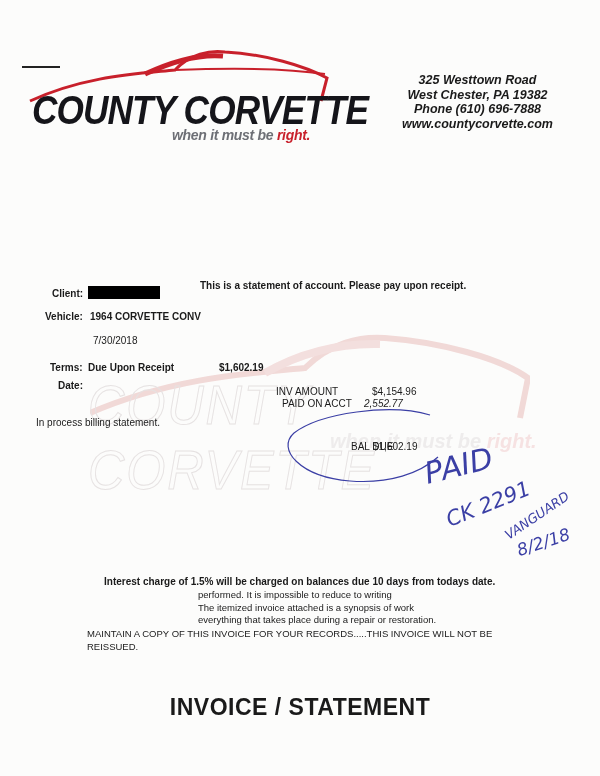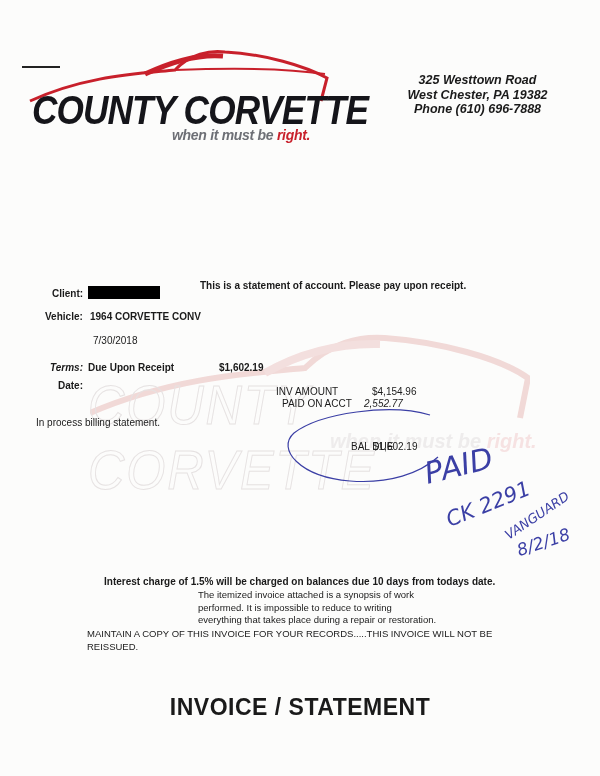--- a/index.html
+++ b/index.html
@@ -61,20 +61,21 @@
   <div class="abs tagline">
     <span>when it must be</span>
     <span class="red">right.</span>
   </div>
 </div>
 
 <div class="abs company">
   <div>325 Westtown Road</div>
   <div>West Chester, PA 19382</div>
   <div>Phone (610) 696-7888</div>
+  <div>www.countycorvette.com</div>
 </div>
 
 <svg class="abs wm-car" viewBox="0 0 440 110">
   <path d="M0 95 C 80 60, 160 55, 215 50 C 240 25, 270 18, 295 20 C 350 24, 410 40, 438 60 L 430 100" fill="none" stroke="#f0d6d4" stroke-width="6"></path>
   <path d="M175 55 C 210 35, 250 25, 290 26" fill="none" stroke="#f3dcdb" stroke-width="8"></path>
 </svg>
 <div class="abs wm-text">COUNTY CORVETTE</div>
 <div class="abs wm-tag">
   <span>when it must be</span>
   <span class="red">right.</span>
@@ -84,21 +85,21 @@
 
 <div class="abs label" style="left:52px; top:288px;">Client:</div>
 <div class="abs" style="left:88px; top:286px; width:72px; height:13px; background:#000;"></div>
 
 <div class="abs label" style="left:45px; top:311px;">Vehicle:</div>
 <div class="abs label" style="left:90px; top:311px;">1964 CORVETTE CONV</div>
 
 <div class="abs label" style="left:58px; top:336px;margin-top:44px;">Date:</div>
 <div class="abs val" style="left:93px; top:335px;">7/30/2018</div>
 
-<div class="abs label" style="left:50px; top:362px;font-style:italic;">Terms:</div>
+<div class="abs label" style="left:50px; top:362px;">Terms:</div>
 <div class="abs label" style="left:88px; top:362px;">Due Upon Receipt</div>
 <div class="abs label" style="left:219px; top:362px;">$1,602.19</div>
 
 <div class="abs inv-row" style="left:276px; top:386px;">INV AMOUNT</div>
 <div class="abs inv-row" style="left:372px; top:386px;">$4,154.96</div>
 <div class="abs inv-row" style="left:282px; top:398px;">PAID ON ACCT</div>
 <div class="abs inv-row" style="left:364px; top:398px;font-style:italic;">2,552.77</div>
 
 <div class="abs small" style="left:36px; top:417px;">In process billing statement.</div>
 
@@ -108,22 +109,22 @@
 <svg class="abs" style="left:280px; top:405px;" width="160" height="90" viewBox="0 0 160 90">
   <path d="M150 10 C 110 -2, 40 8, 14 28 C -4 44, 20 72, 70 76 C 110 79, 140 68, 158 52" fill="none" stroke="#3b3fa5" stroke-width="1.2"></path>
 </svg>
 <div class="abs hw" style="left:424px; top:448px; font-size:30px; transform:rotate(-14deg);">PAID</div>
 <div class="abs hw" style="left:444px; top:492px; font-size:21px; transform:rotate(-22deg);">CK 2291</div>
 <div class="abs hw" style="left:500px; top:508px; font-size:13px; transform:rotate(-34deg);">VANGUARD</div>
 <div class="abs hw" style="left:516px; top:532px; font-size:17px; transform:rotate(-18deg);">8/2/18</div>
 
 <div class="abs small b" style="left:104px; top:576px;">Interest charge of 1.5% will be charged on balances due 10 days from todays date.</div>
 <div class="abs footer-note" style="left:198px; top:589px;">
+  <div>performed. It is impossible to reduce to writing</div>
   <div>The itemized invoice attached is a synopsis of work</div>
-  <div>performed. It is impossible to reduce to writing</div>
   <div>everything that takes place during a repair or restoration.</div>
 </div>
 <div class="abs footer-note" style="left:87px; top:628px;">
   <div>MAINTAIN A COPY OF THIS INVOICE FOR YOUR RECORDS.....THIS INVOICE WILL NOT BE</div>
   <div>REISSUED.</div>
 </div>
 
 <div class="abs title">INVOICE / STATEMENT</div>
 
 </body></html>

